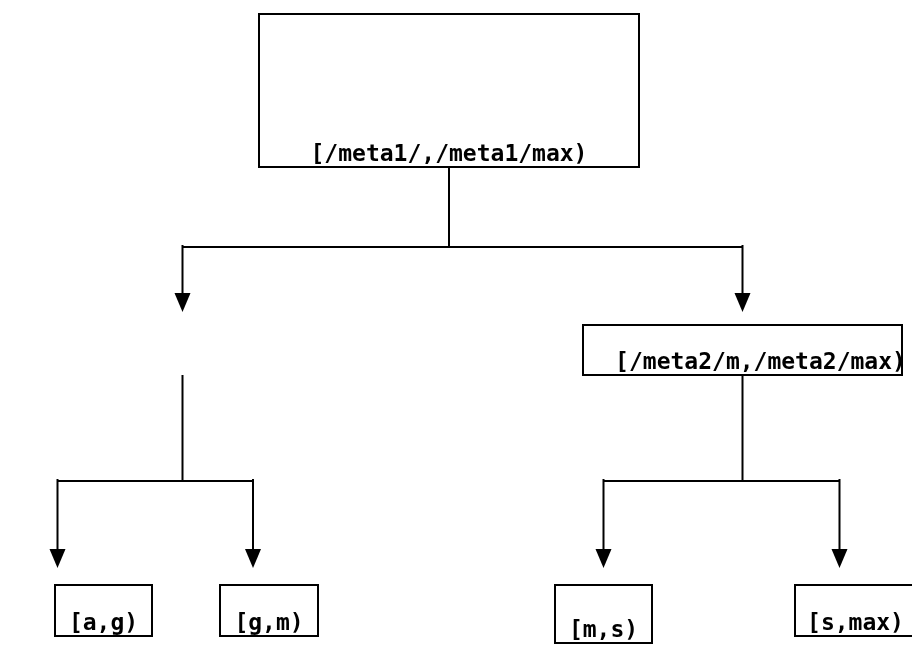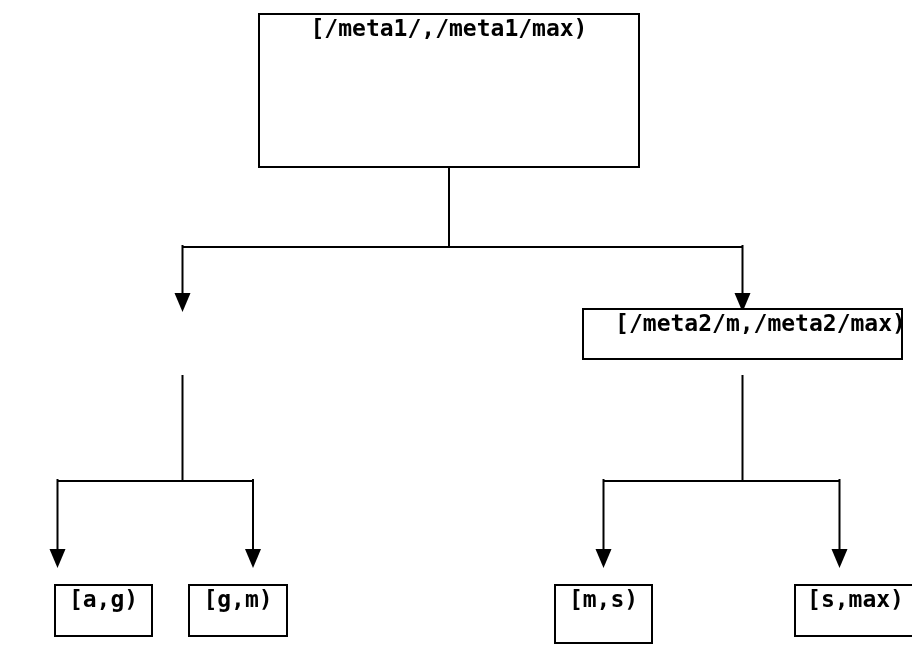--- a/index.html
+++ b/index.html
@@ -20,32 +20,32 @@
     top: 0;
     width: 912px;
     height: 652px;
   }
   .node {
     position: absolute;
     box-sizing: border-box;
     border: 2px solid #000000;
     background: #ffffff;
     display: flex;
-    align-items: flex-start;
+    align-items: flex-end;
     justify-content: center;
     font-size: 23px;
     font-weight: bold;
     color: #000000;
     white-space: nowrap;
   }
   .node-root   { left: 258px; top: 13px;  width: 382px; height: 155px; }
   .node-l2a    { left: 22px;  top: 324px; width: 321px; height: 52px; }
-  .node-l2b    { left: 582px; top: 308px; width: 321px; height: 52px; padding-left: 36px; }
+  .node-l2b    { left: 582px; top: 324px; width: 321px; height: 52px; padding-left: 36px; }
   .node-leaf1  { left: 8px;   top: 584px; width: 99px;  height: 53px; margin-left: 46px; }
-  .node-leaf2  { left: 188px; top: 584px; width: 100px; height: 53px; }
+  .node-leaf2  { left: 219px; top: 584px; width: 100px; height: 53px; }
   .node-leaf3  { left: 554px; top: 584px; width: 99px;  height: 60px; }
   .node-leaf4  { left: 778px; top: 584px; width: 123px; height: 53px; margin-left: 16px; }
 </style>
 </head>
 <body>
 
 <div id="canvas">
 
   <svg class="edges" viewBox="0 0 912 652" xmlns="http://www.w3.org/2000/svg">
 

